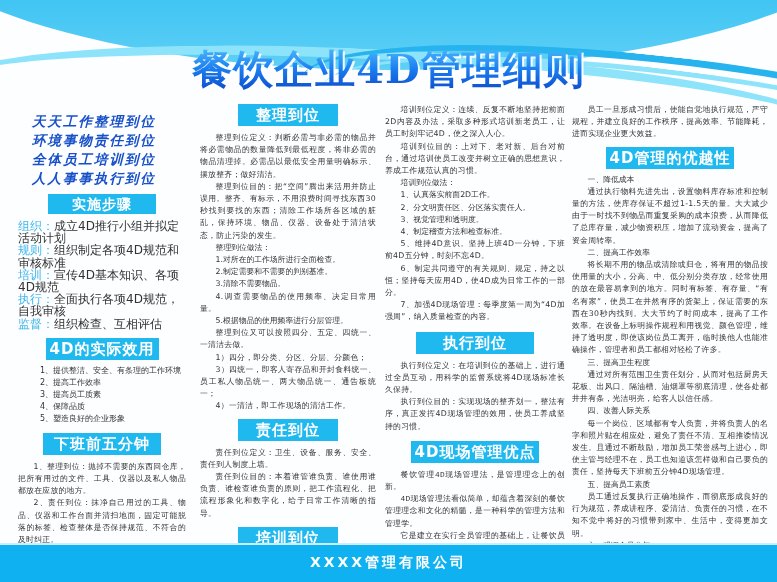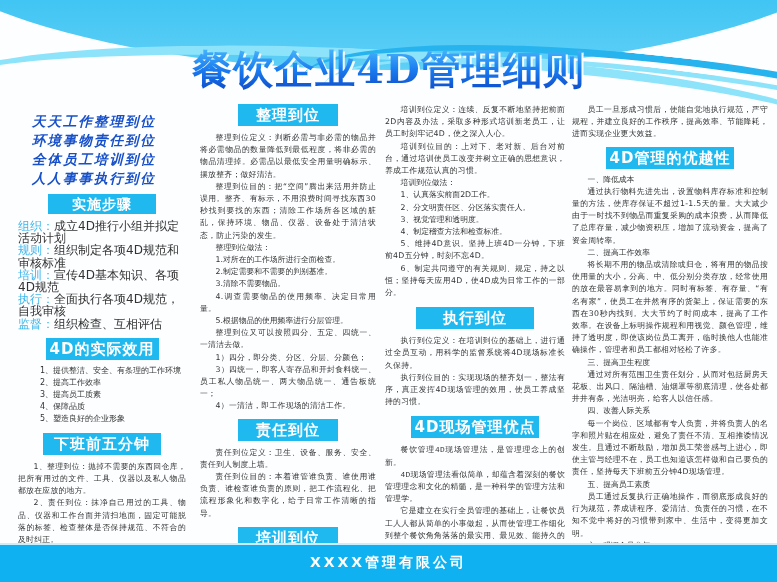--- a/index.html
+++ b/index.html
@@ -131,20 +131,21 @@
     <div>
       <div class="para">培训到位定义：连续、反复不断地坚持把前面2D内容及办法，采取多种形式培训新老员工，让员工时刻牢记4D，使之深入人心。</div>
       <div class="para">培训到位目的：上对下、老对新、后台对前台，通过培训使员工改变并树立正确的思想意识，养成工作规范认真的习惯。</div>
       <div class="subhead">培训到位做法：</div>
       <div class="item">1、认真落实前面2D工作。</div>
       <div class="item">2、分文明责任区、分区落实责任人。</div>
       <div class="item">3、视觉管理和透明度。</div>
       <div class="item">4、制定稽查方法和检查标准。</div>
       <div class="para">5、维持4D意识。坚持上班4D一分钟，下班前4D五分钟，时刻不忘4D。</div>
       <div class="para">6、制定共同遵守的有关规则、规定，持之以恒；坚持每天应用4D，使4D成为日常工作的一部分。</div>
+      <div class="para">7、加强4D现场管理：每季度第一周为“4D加强周”，纳入质量检查的内容。</div>
     </div>
     <div class="section-head big" style="width:118px;margin-top:8px;">执行到位</div>
     <div style="margin-top:6px;">
       <div class="para">执行到位定义：在培训到位的基础上，进行通过全员互动，用科学的监督系统将4D现场标准长久保持。</div>
       <div class="para">执行到位目的：实现现场的整齐划一，整法有序，真正发挥4D现场管理的效用，使员工养成坚持的习惯。</div>
     </div>
     <div class="section-head big" style="width:128px;margin-top:8px;">4D现场管理优点</div>
     <div style="margin-top:6px;font-family:Liberation Mono, monospace;">
       <div class="para">餐饮管理4D现场管理法，是管理理念上的创新。</div>
       <div class="para">4D现场管理法看似简单，却蕴含着深刻的餐饮管理理念和文化的精髓，是一种科学的管理方法和管理学。</div>

